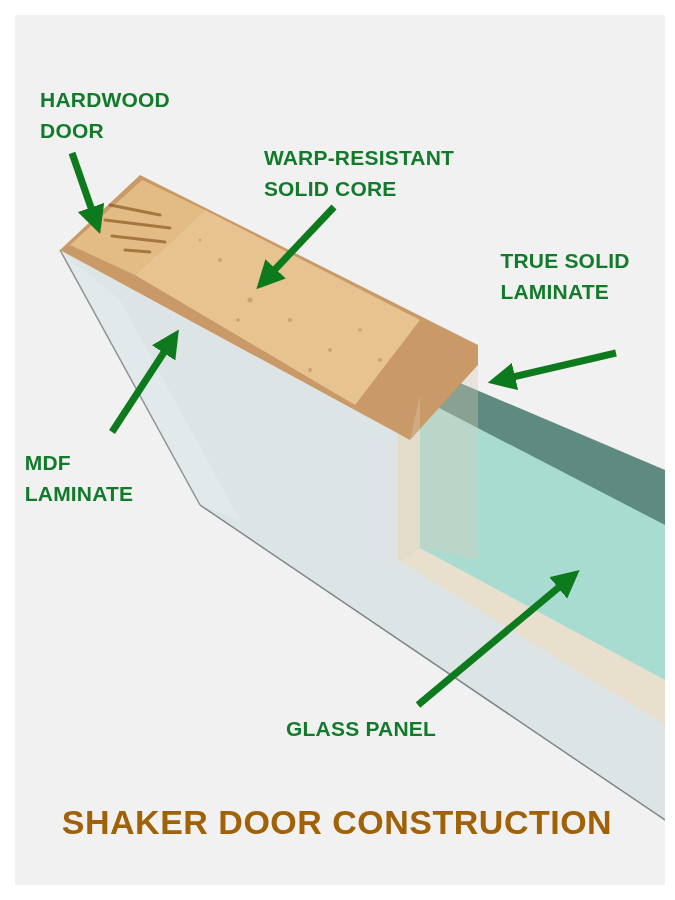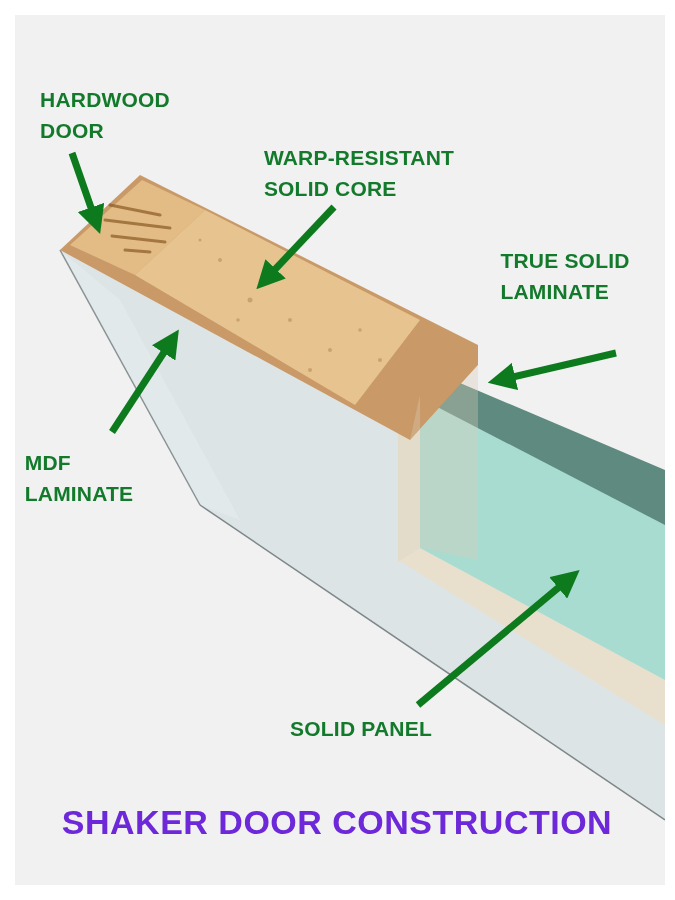--- a/index.html
+++ b/index.html
@@ -6,21 +6,21 @@
   body { width: 675px; height: 900px; position: relative; overflow: hidden;
          font-family: "Liberation Sans", "DejaVu Sans", sans-serif; }
   .canvas { position: absolute; left: 15px; top: 15px; width: 650px; height: 870px;
             background: #f1f1f1; overflow: hidden; }
   svg.scene { position: absolute; left: 0; top: 0; }
   .label { position: absolute; color: #137a2c; font-weight: bold; text-align: left;
            line-height: 31px; font-size: 21px; letter-spacing: 0.2px; white-space: nowrap;
            transform: translateX(-50%); }
   .label span { display: block; }
   .title { position: absolute; left: 337px; top: 803px; transform: translateX(-50%);
-           color: #6d28d9; font-weight: bold; font-size: 34px; letter-spacing: 0.5px;
+           color: #a16207; font-weight: bold; font-size: 34px; letter-spacing: 0.5px;
            white-space: nowrap; font-family: "Liberation Sans", sans-serif; }
 </style>
 </head>
 <body>
 
 <div class="canvas">
 
   <svg class="scene" width="650" height="870" viewBox="15 15 650 870">
 
     <polygon points="60,250 410,440 665,560 665,820 200,505" fill="#dde4e6"></polygon>
@@ -85,17 +85,17 @@
   </div>
   <div class="label" style="left:550px; top:230px;">
     <span>TRUE SOLID</span>
     <span>LAMINATE</span>
   </div>
   <div class="label" style="left:64px; top:432px;">
     <span>MDF</span>
     <span>LAMINATE</span>
   </div>
   <div class="label" style="left:346px; top:698px;">
-    <span>SOLID PANEL</span>
+    <span>GLASS PANEL</span>
   </div>
 
   <div class="title" style="left:322px; top:788px;">SHAKER DOOR CONSTRUCTION</div>
 </div>
 
 </body></html>

